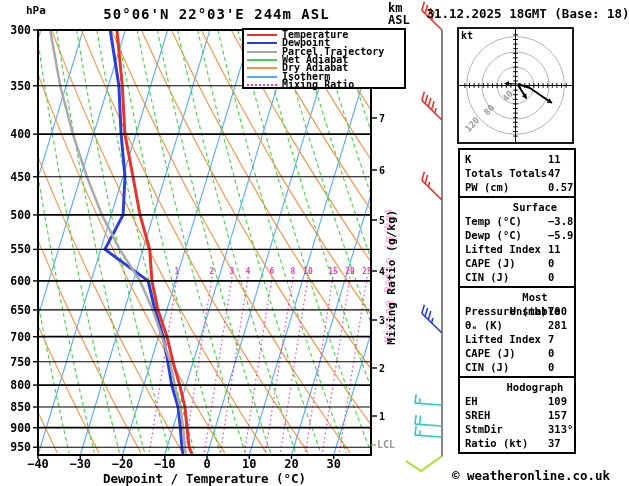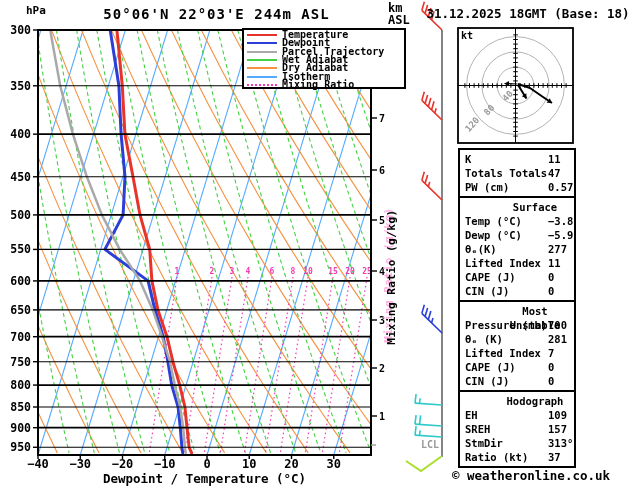--- a/index.html
+++ b/index.html
@@ -12,21 +12,21 @@
   .kmasl{left:376px;top:2px;font-size:12px;line-height:12px;}
   .datetitle{left:404px;top:6px;width:224px;text-align:center;font-size:12.5px;}
   .legend{position:absolute;left:242px;top:28px;width:164px;height:61px;background:#fff;
           border:2px solid #000;z-index:2;box-sizing:border-box;padding:1px 0 0 3px;}
   .legend .lrow{display:flex;align-items:center;height:8.3px;}
   .legend .lsamp{width:30px;height:0;border-top:2.4px solid #000;margin-right:5px;flex:none;}
   .legend .ltxt{font-size:10px;font-weight:bold;white-space:nowrap;line-height:8px;}
   .mixlabel{position:absolute;left:317px;top:270px;width:150px;height:14px;text-align:center;
             transform:rotate(-90deg);font-size:11px;font-weight:bold;z-index:2;
             text-shadow:2px -3px 0 #ffb0e2;letter-spacing:0.5px;}
-  .lcl{position:absolute;left:377px;top:439px;font-size:10px;font-weight:bold;color:#9a9a9a;z-index:2;margin-left:44px;}
+  .lcl{position:absolute;left:377px;top:439px;font-size:10px;font-weight:bold;color:#9a9a9a;z-index:2;}
   .ktlab{position:absolute;left:461px;top:30px;font-size:10px;font-weight:bold;z-index:3;}
   .xaxislabel{position:absolute;left:38px;top:471px;width:333px;text-align:center;
               font-size:12.5px;font-weight:bold;z-index:2;}
   .datatable{position:absolute;left:458px;top:148px;width:118px;z-index:3;background:#fff;
              border:2px solid #000;box-sizing:border-box;font-size:10.5px;font-weight:bold;}
   .dsec{border-top:2px solid #000;padding:2px 0 2px 0;}
   .dsec:first-child{border-top:none;}
   .dhead{text-align:center;height:14px;line-height:14px;padding-left:36px;}
   .drow{position:relative;height:14px;line-height:14px;padding-left:5px;}
   .dval{position:absolute;left:88px;top:0;}
@@ -377,21 +377,20 @@
 <div class="datatable" id="datatable">
       <div class="dsec">
         <div class="drow"><span>K</span><span class="dval">11</span></div>
         <div class="drow"><span>Totals Totals</span><span class="dval">47</span></div>
         <div class="drow"><span>PW (cm)</span><span class="dval">0.57</span></div>
       </div>
       <div class="dsec">
         <div class="dhead">Surface</div>
         <div class="drow"><span>Temp (°C)</span><span class="dval">−3.8</span></div>
         <div class="drow"><span>Dewp (°C)</span><span class="dval">−5.9</span></div>
-        <div class="drow"><span>θₑ(K)</span><span class="dval">277</span></div>
         <div class="drow"><span>Lifted Index</span><span class="dval">11</span></div>
         <div class="drow"><span>CAPE (J)</span><span class="dval">0</span></div>
         <div class="drow"><span>CIN (J)</span><span class="dval">0</span></div>
       </div>
       <div class="dsec">
         <div class="dhead">Most Unstable</div>
         <div class="drow"><span>Pressure (mb)</span><span class="dval">700</span></div>
         <div class="drow"><span>θₑ (K)</span><span class="dval">281</span></div>
         <div class="drow"><span>Lifted Index</span><span class="dval">7</span></div>
         <div class="drow"><span>CAPE (J)</span><span class="dval">0</span></div>

